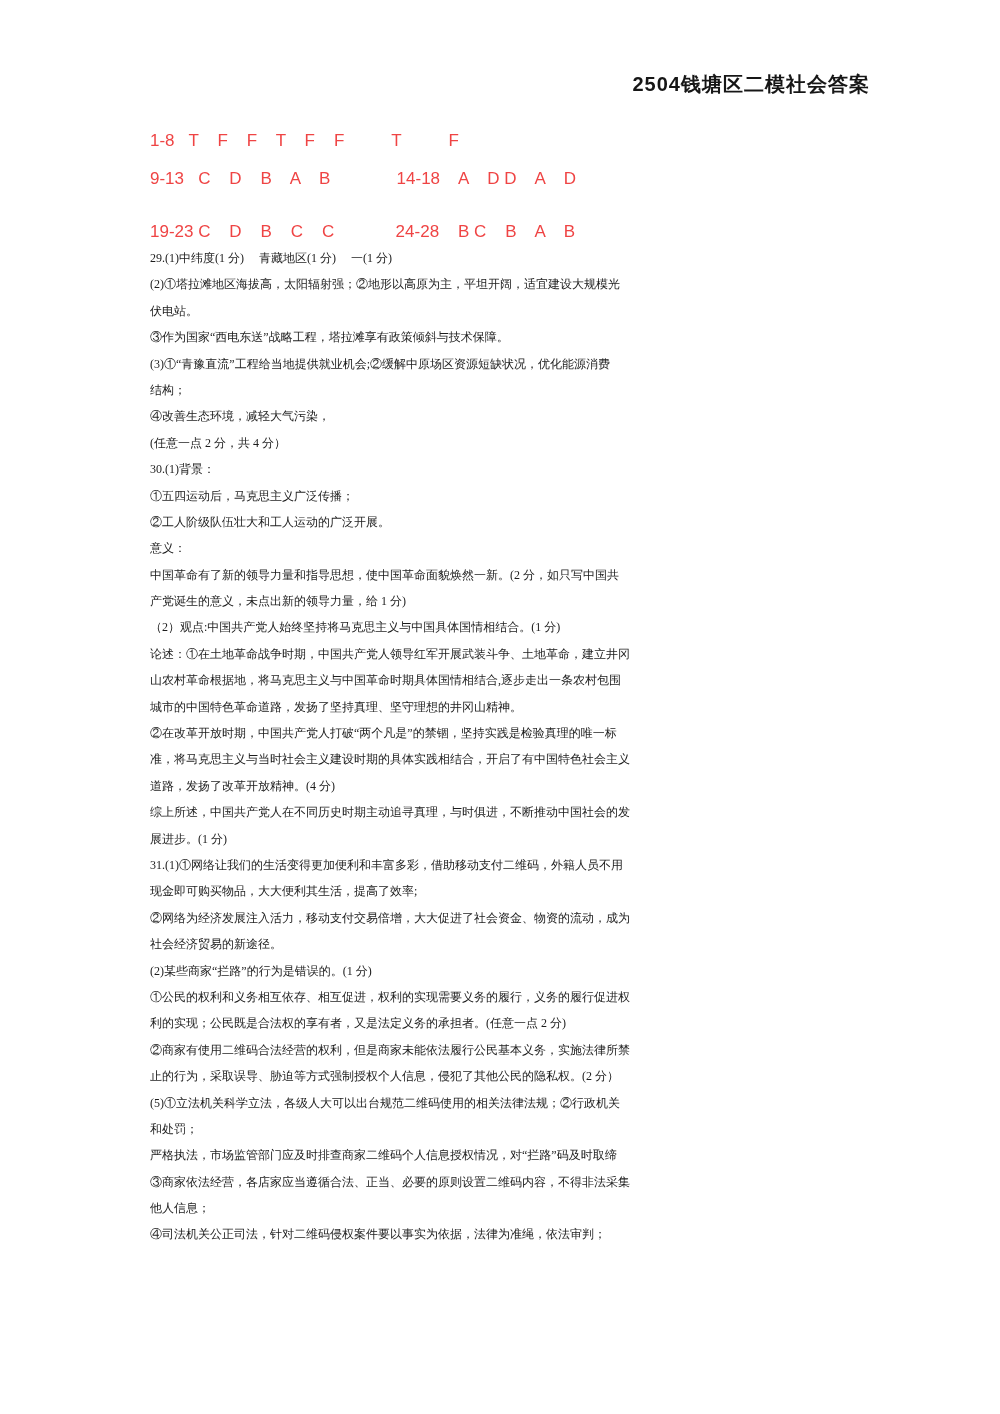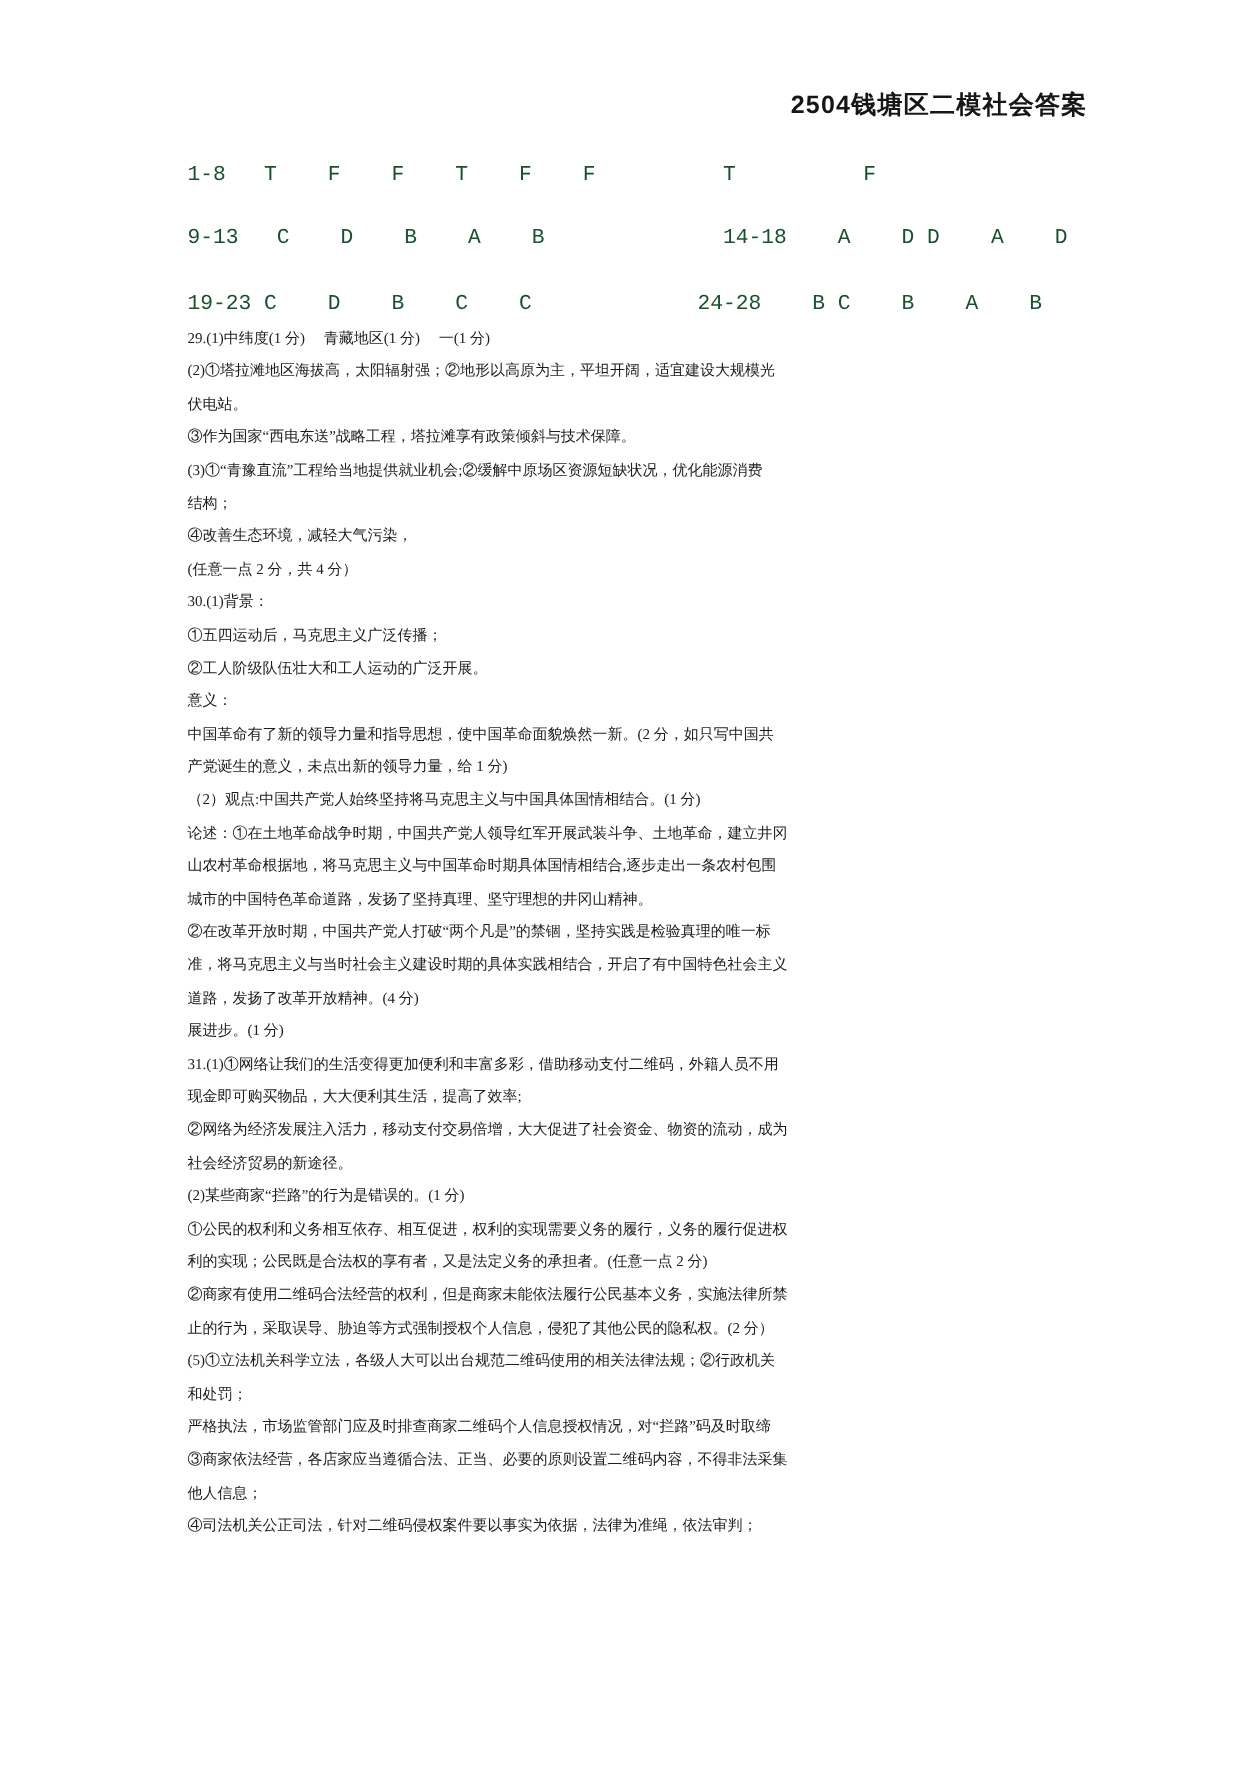--- a/index.html
+++ b/index.html
@@ -17,32 +17,32 @@
   .title {
     font-family: "Liberation Sans", "DejaVu Sans", sans-serif;
     font-size: 20px;
     font-weight: 700;
     text-align: right;
     line-height: 24px;
     letter-spacing: 1px;
     color: #161616;
   }
   .answer-key {
-    font-family: Liberation Mono, monospace;
+    font-family: Liberation Sans, sans-serif;
     font-size: 17px;
-    color: #14532d;
+    color: #ef4444;
   }
   .ans-row {
     white-space: pre;
     height: 26px;
     line-height: 26px;
     font-weight: 500;
   }
   .ans-row.first { margin-top: 32px; }
-  .ans-row.second { margin-top: 24px; }
+  .ans-row.second { margin-top: 12px; }
   .ans-row.third { margin-top: 27px; }
   .content { margin-top: 0; }
   .line {
     font-size: 12px;
     height: 26.4px;
     line-height: 26.4px;
     white-space: pre;
     color: #1c1c1c;
   }
 </style>
@@ -73,20 +73,21 @@
       <div class="line">意义：</div>
       <div class="line">中国革命有了新的领导力量和指导思想，使中国革命面貌焕然一新。(2 分，如只写中国共</div>
       <div class="line">产党诞生的意义，未点出新的领导力量，给 1 分)</div>
       <div class="line">（2）观点:中国共产党人始终坚持将马克思主义与中国具体国情相结合。(1 分)</div>
       <div class="line">论述：①在土地革命战争时期，中国共产党人领导红军开展武装斗争、土地革命，建立井冈</div>
       <div class="line">山农村革命根据地，将马克思主义与中国革命时期具体国情相结合,逐步走出一条农村包围</div>
       <div class="line">城市的中国特色革命道路，发扬了坚持真理、坚守理想的井冈山精神。</div>
       <div class="line">②在改革开放时期，中国共产党人打破“两个凡是”的禁锢，坚持实践是检验真理的唯一标</div>
       <div class="line">准，将马克思主义与当时社会主义建设时期的具体实践相结合，开启了有中国特色社会主义</div>
       <div class="line">道路，发扬了改革开放精神。(4 分)</div>
+      <div class="line">综上所述，中国共产党人在不同历史时期主动追寻真理，与时俱进，不断推动中国社会的发</div>
       <div class="line">展进步。(1 分)</div>
       <div class="line">31.(1)①网络让我们的生活变得更加便利和丰富多彩，借助移动支付二维码，外籍人员不用</div>
       <div class="line">现金即可购买物品，大大便利其生活，提高了效率;</div>
       <div class="line">②网络为经济发展注入活力，移动支付交易倍增，大大促进了社会资金、物资的流动，成为</div>
       <div class="line">社会经济贸易的新途径。</div>
       <div class="line">(2)某些商家“拦路”的行为是错误的。(1 分)</div>
       <div class="line">①公民的权利和义务相互依存、相互促进，权利的实现需要义务的履行，义务的履行促进权</div>
       <div class="line">利的实现；公民既是合法权的享有者，又是法定义务的承担者。(任意一点 2 分)</div>
       <div class="line">②商家有使用二维码合法经营的权利，但是商家未能依法履行公民基本义务，实施法律所禁</div>
       <div class="line">止的行为，采取误导、胁迫等方式强制授权个人信息，侵犯了其他公民的隐私权。(2 分）</div>

